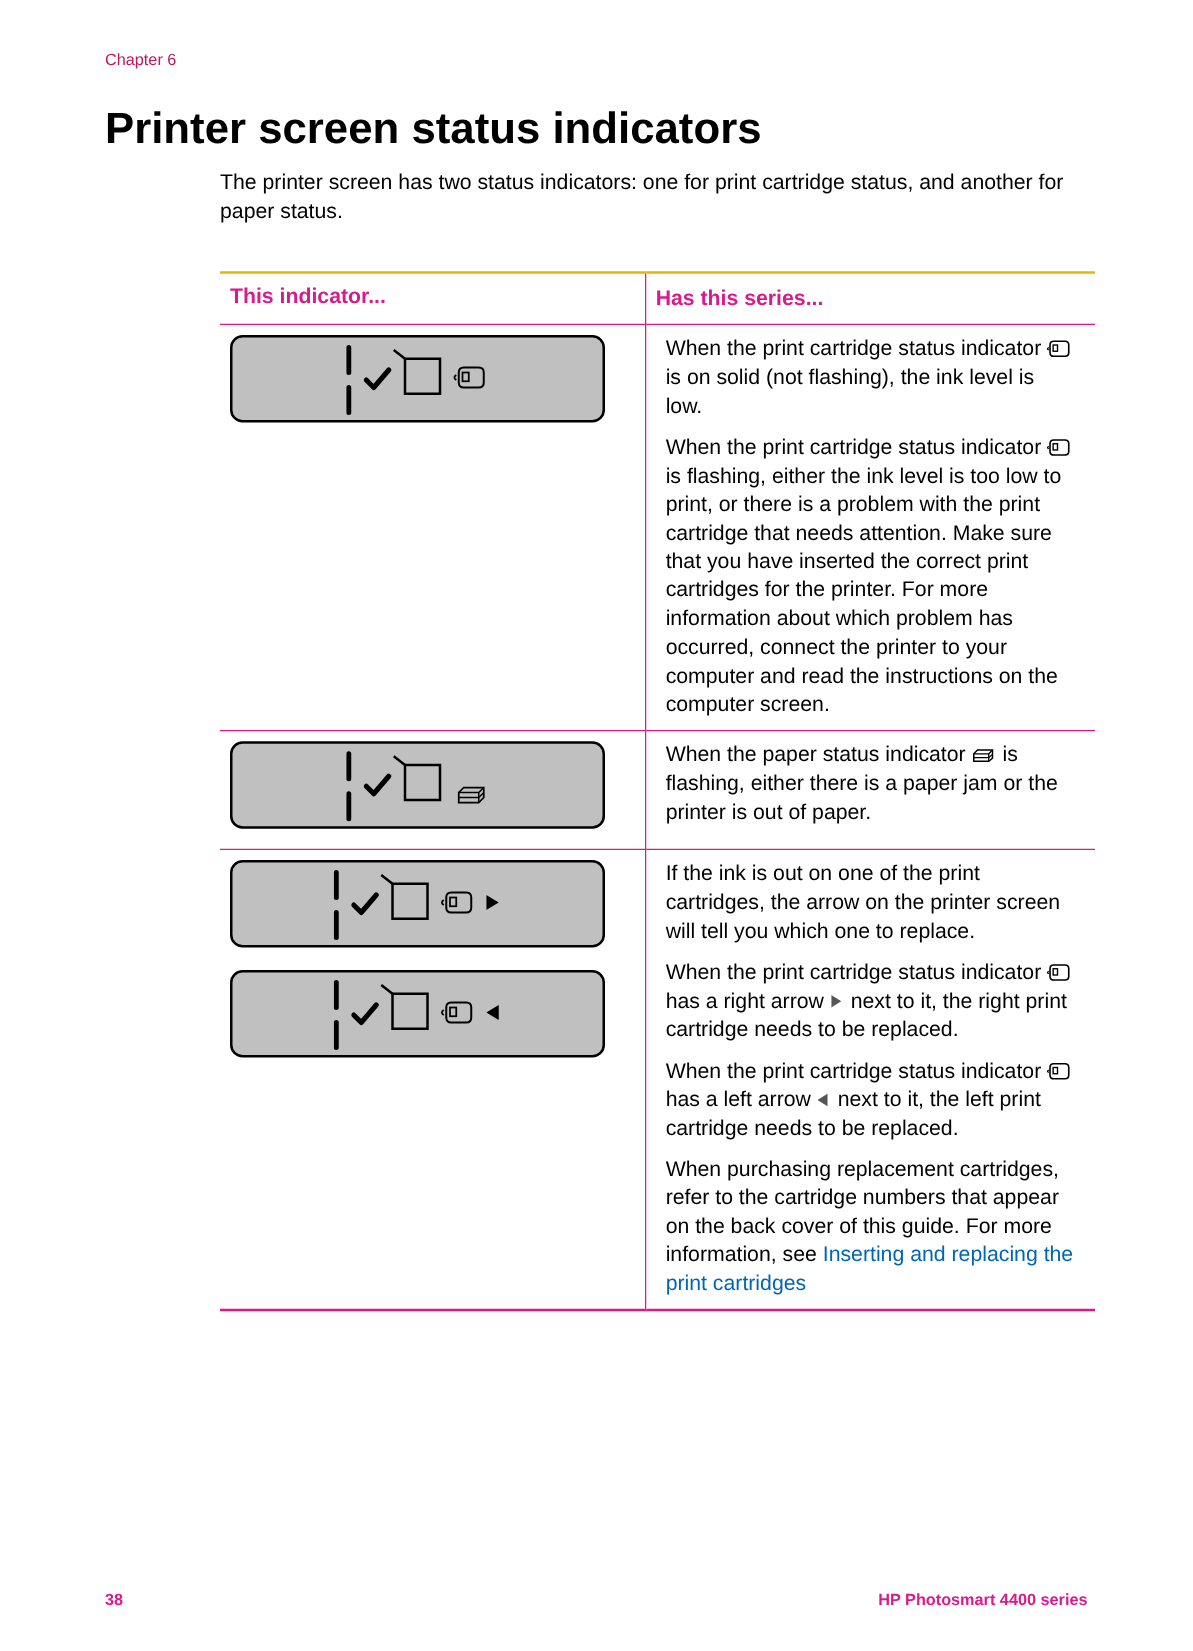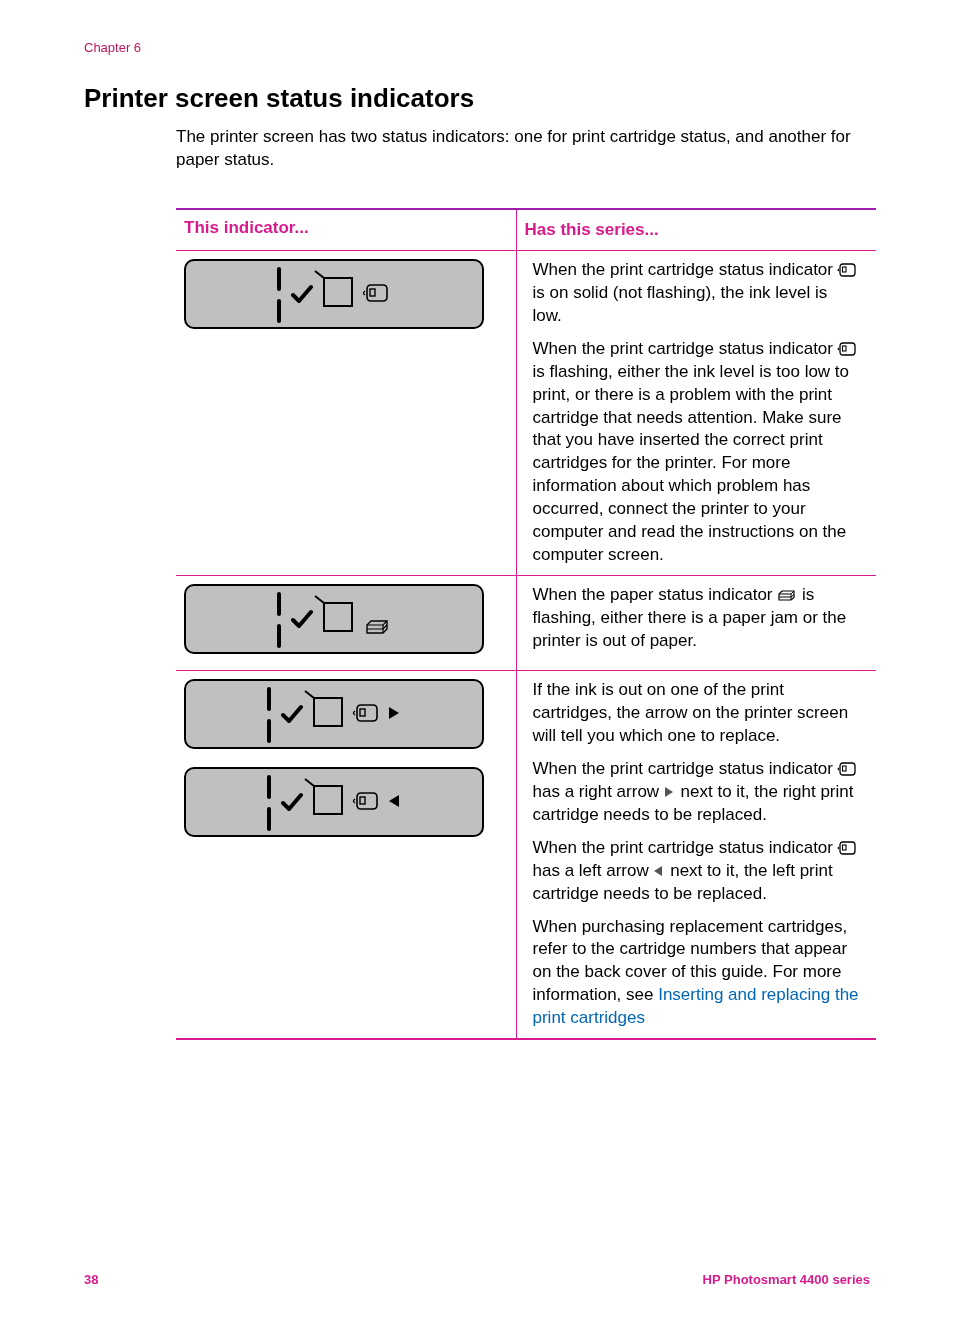--- a/index.html
+++ b/index.html
@@ -11,42 +11,42 @@
     color: #000;
     position: relative;
     padding: 40px 84px 0 84px;
   }
   .chapter-label {
     color: #be185d;
     font-size: 13px;
     margin-bottom: 28px;
   }
   h1.page-title {
-    font-size: 26px;
+    font-size: 35px;
     font-weight: bold;
     margin-bottom: 12px;
   }
   .intro-text {
     font-size: 17px;
     line-height: 1.35;
     margin-left: 92px;
     margin-bottom: 36px;
   }
   table.indicator-table {
     border-collapse: collapse;
     width: 700px;
     margin-left: 92px;
   }
   table.indicator-table th {
     text-align: left;
     color: #d81b8c;
     font-weight: bold;
     font-size: 17px;
     padding: 10px 8px;
-    border-top: 2px solid #a21caf;
+    border-top: 2px solid #eab308;
     border-bottom: 1px solid #d81b8c;
   }
   table.indicator-table th:first-child,
   table.indicator-table td:first-child {
     border-right: 1px solid #d81b8c;
     width: 340px;
     vertical-align: top;
     padding: 8px;
   }
   table.indicator-table td {

